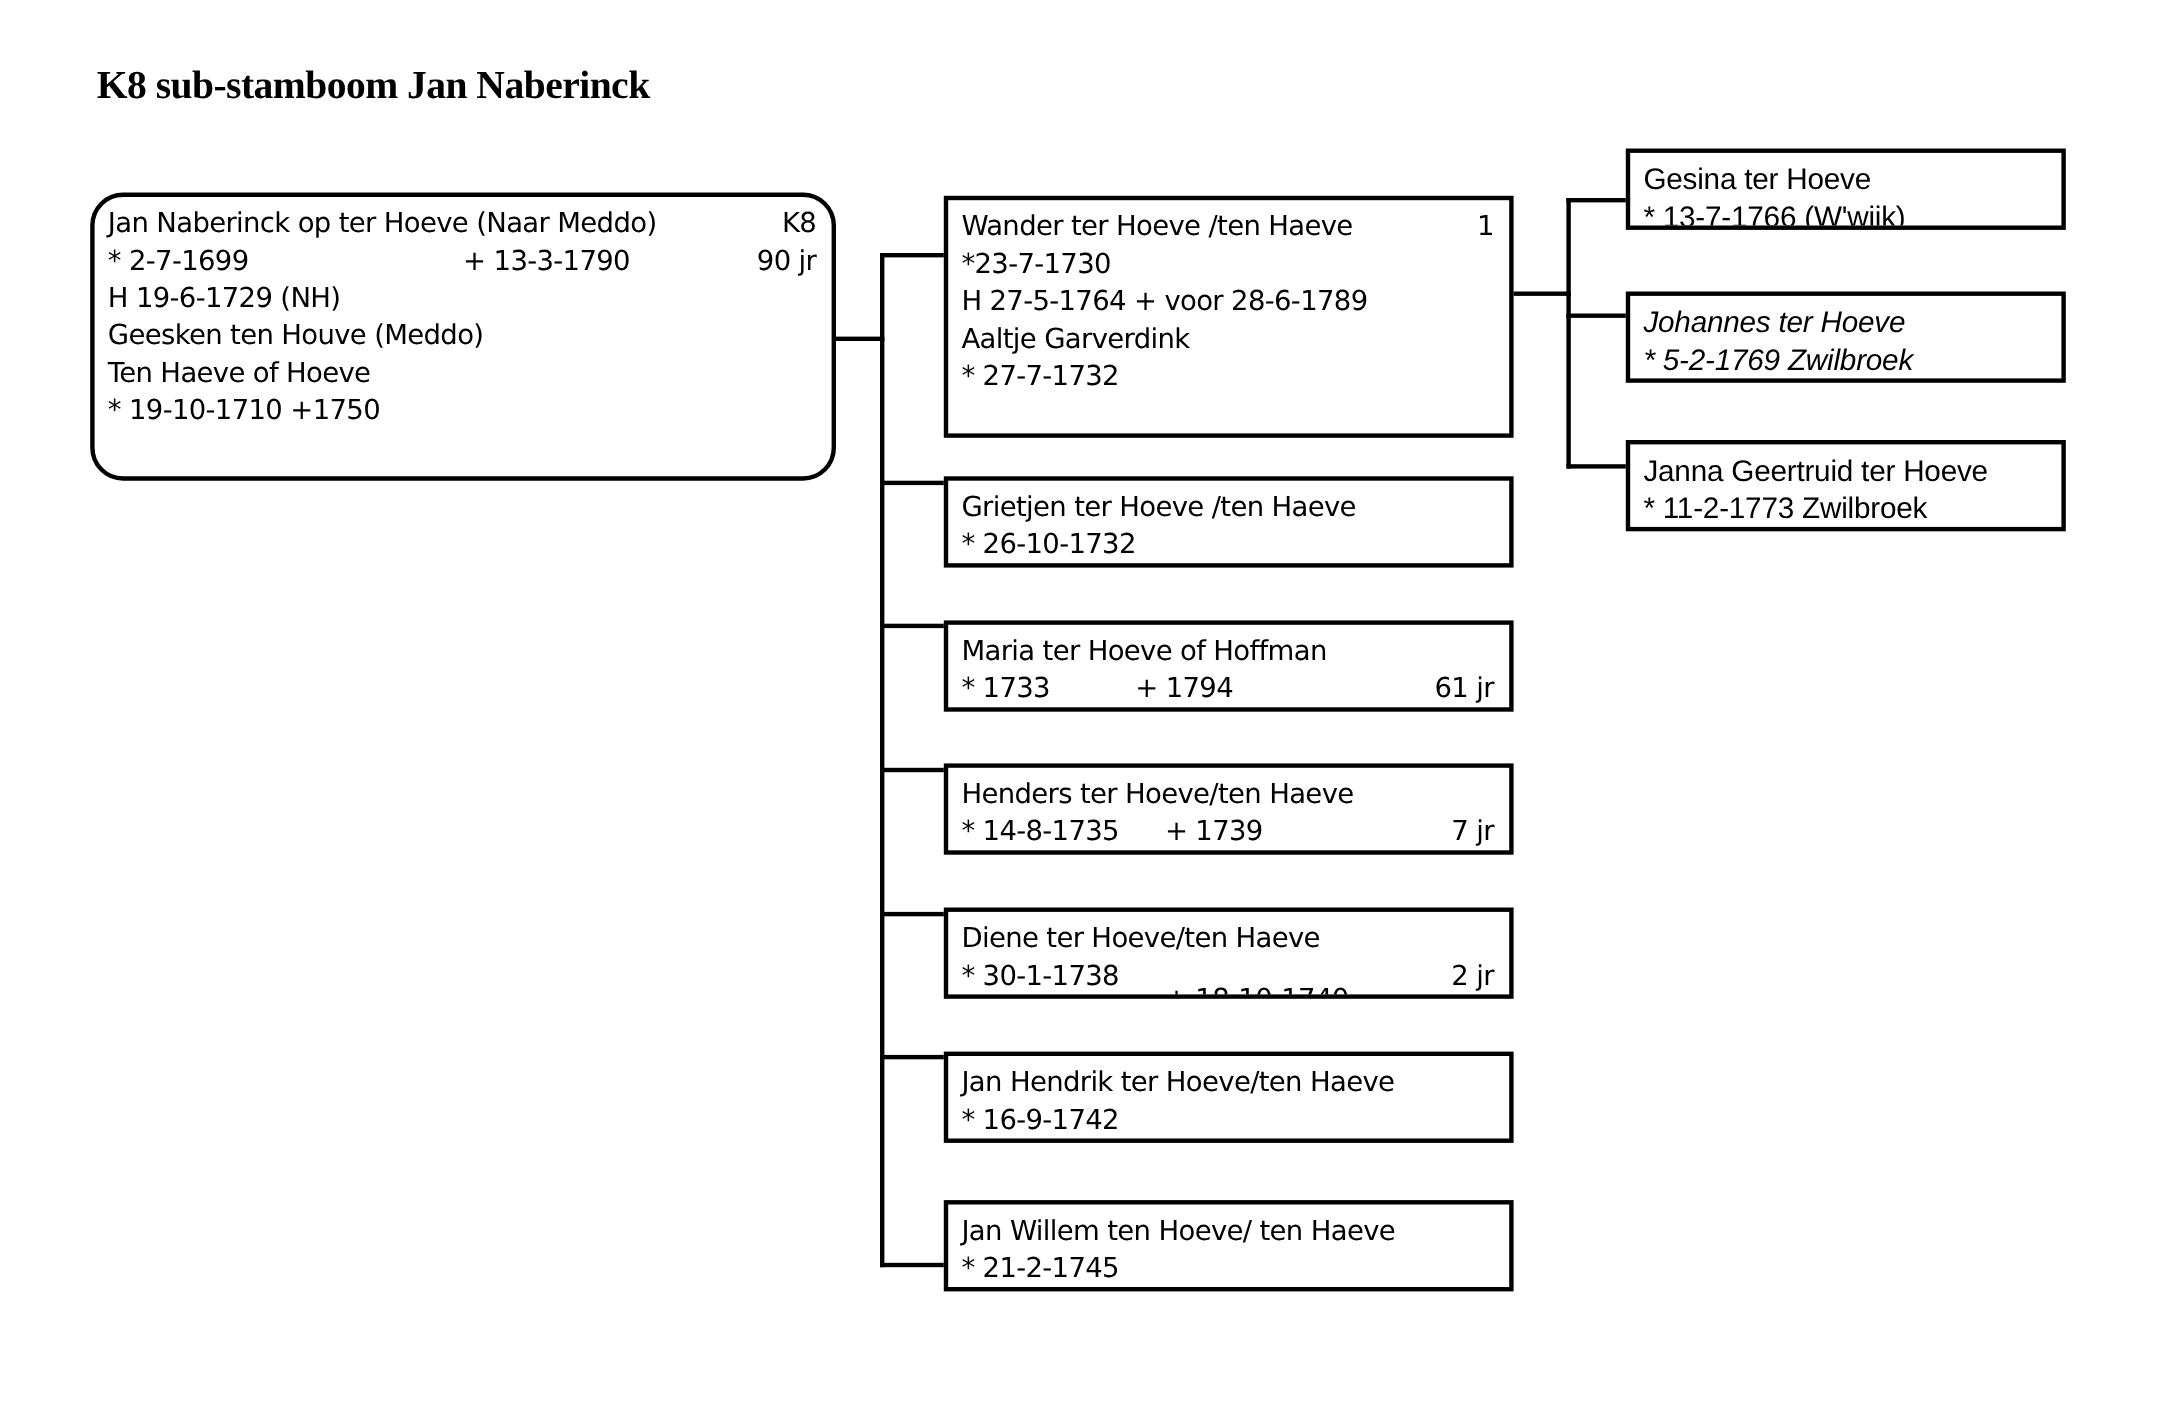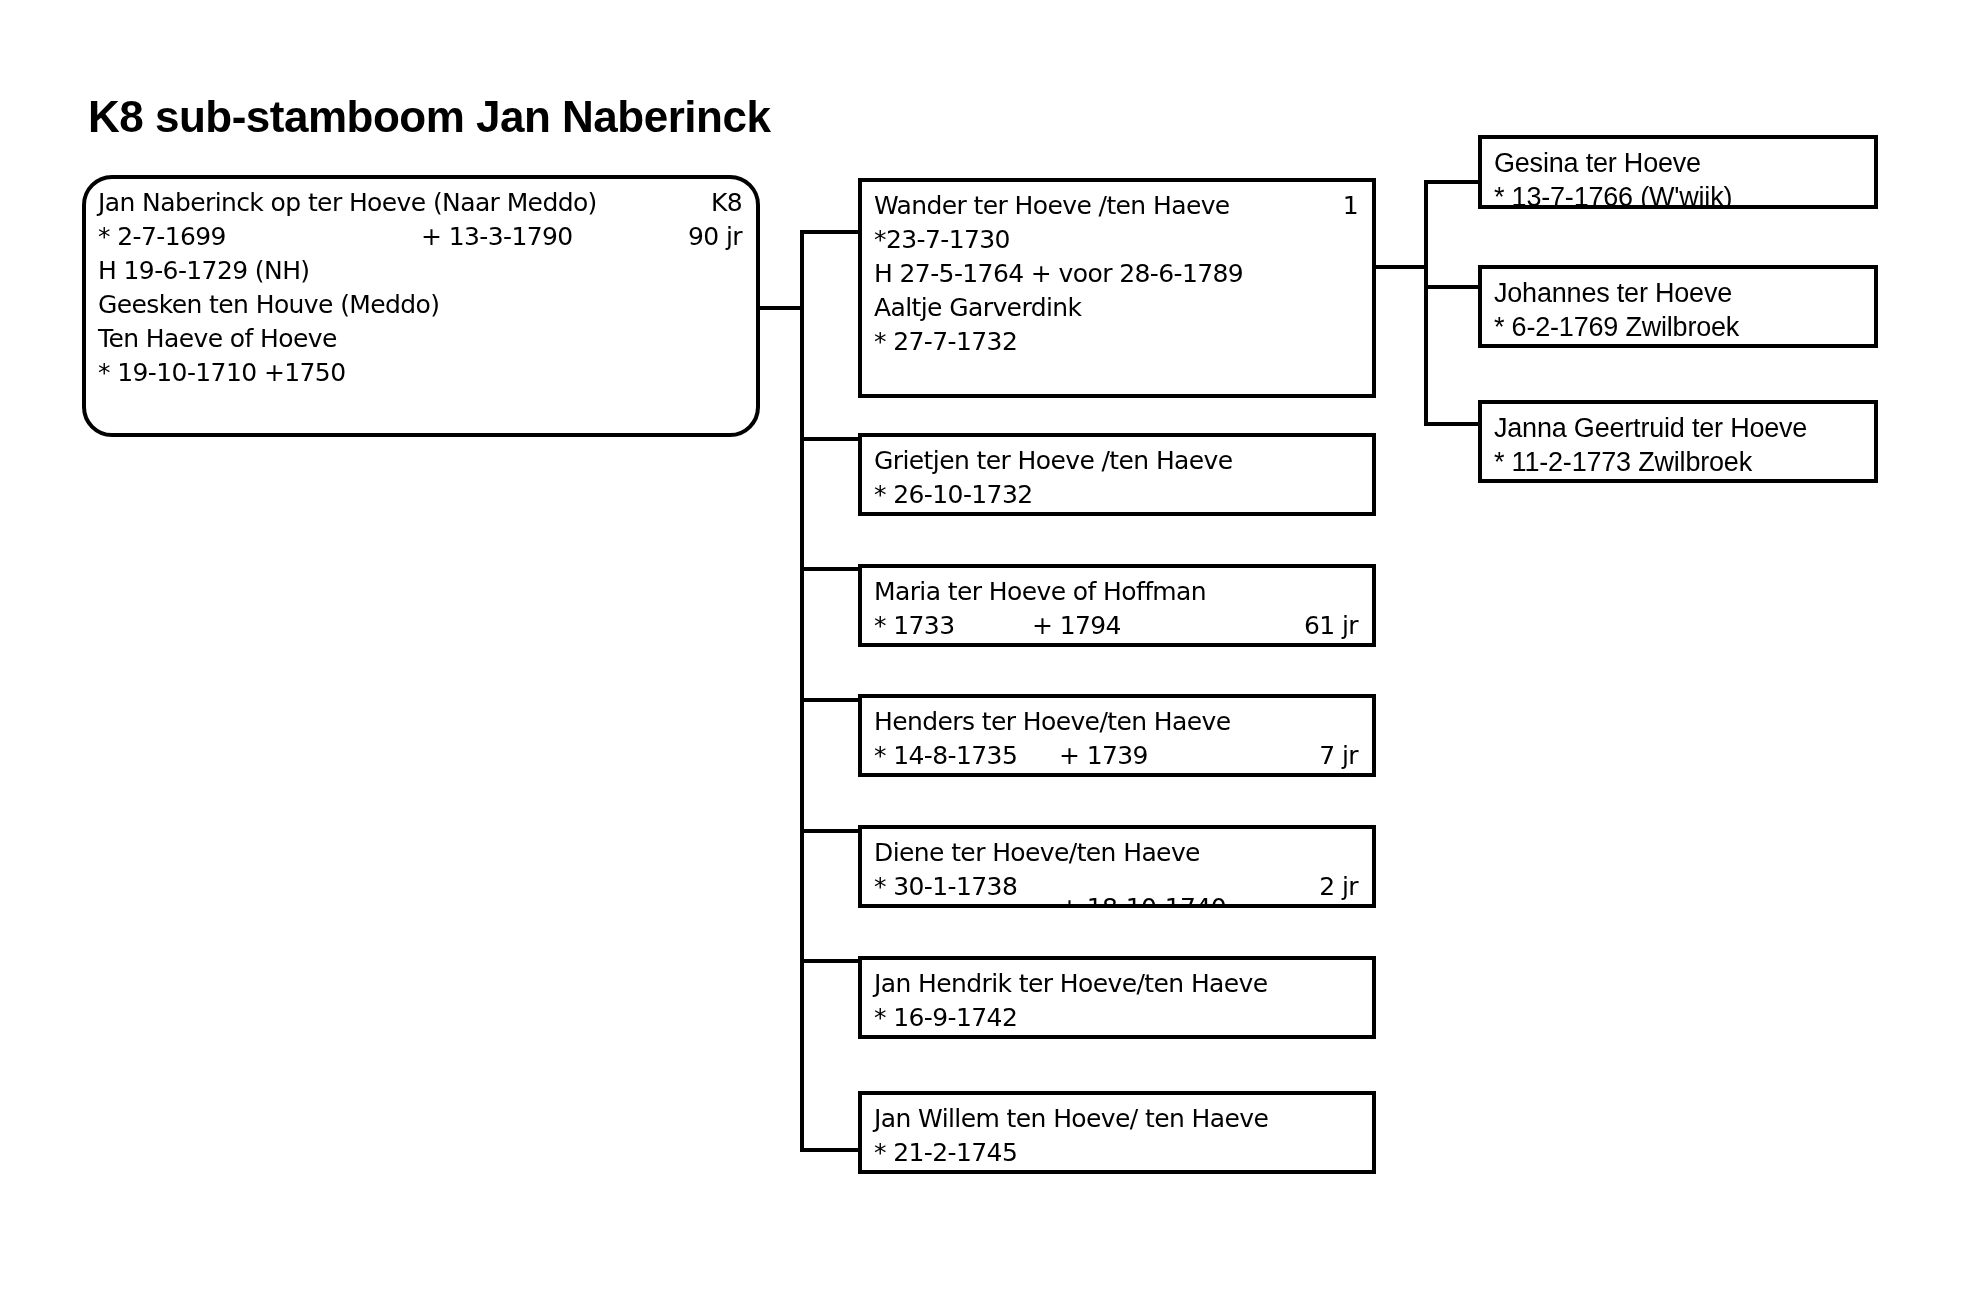--- a/index.html
+++ b/index.html
@@ -14,27 +14,26 @@
     background: #ffffff;
     overflow: hidden;
     font-family: "Liberation Sans", sans-serif;
   }
 
   
   #chart-title {
     position: absolute;
     left: 88px;
     top: 56px;
-    font-family: Liberation Sans, sans-serif;
+    font-family: Liberation Serif, serif;
     font-weight: bold;
-    font-size: 44px;
+    font-size: 36px;
     letter-spacing: -0.5px;
     color: #000000;
     white-space: nowrap;
-    margin-top: 36px;
   }
 
   
   .node {
     position: absolute;
     box-sizing: border-box;
     border: 4px solid #000000;
     background: #ffffff;
     color: #000000;
     overflow: hidden;
@@ -224,27 +223,27 @@
     <div class="pad">
       <div class="row">
         <span class="cell-left">Gesina ter Hoeve</span>
       </div>
       <div class="row">
         <span class="cell-left">* 13-7-1766 (W'wijk)</span>
       </div>
     </div>
   </div>
 
-  <div class="node grotesk" style="left:1478px; top:265px; width:400px; height:83px;">
+  <div class="node grotesk" style="left:1478px; top:265px; width:400px; height:83px;font-style:italic;">
     <div class="pad">
       <div class="row">
         <span class="cell-left">Johannes ter Hoeve</span>
       </div>
       <div class="row">
-        <span class="cell-left">* 6-2-1769 Zwilbroek</span>
+        <span class="cell-left">* 5-2-1769 Zwilbroek</span>
       </div>
     </div>
   </div>
 
   <div class="node grotesk" style="left:1478px; top:400px; width:400px; height:83px;">
     <div class="pad">
       <div class="row">
         <span class="cell-left">Janna Geertruid ter Hoeve</span>
       </div>
       <div class="row">

